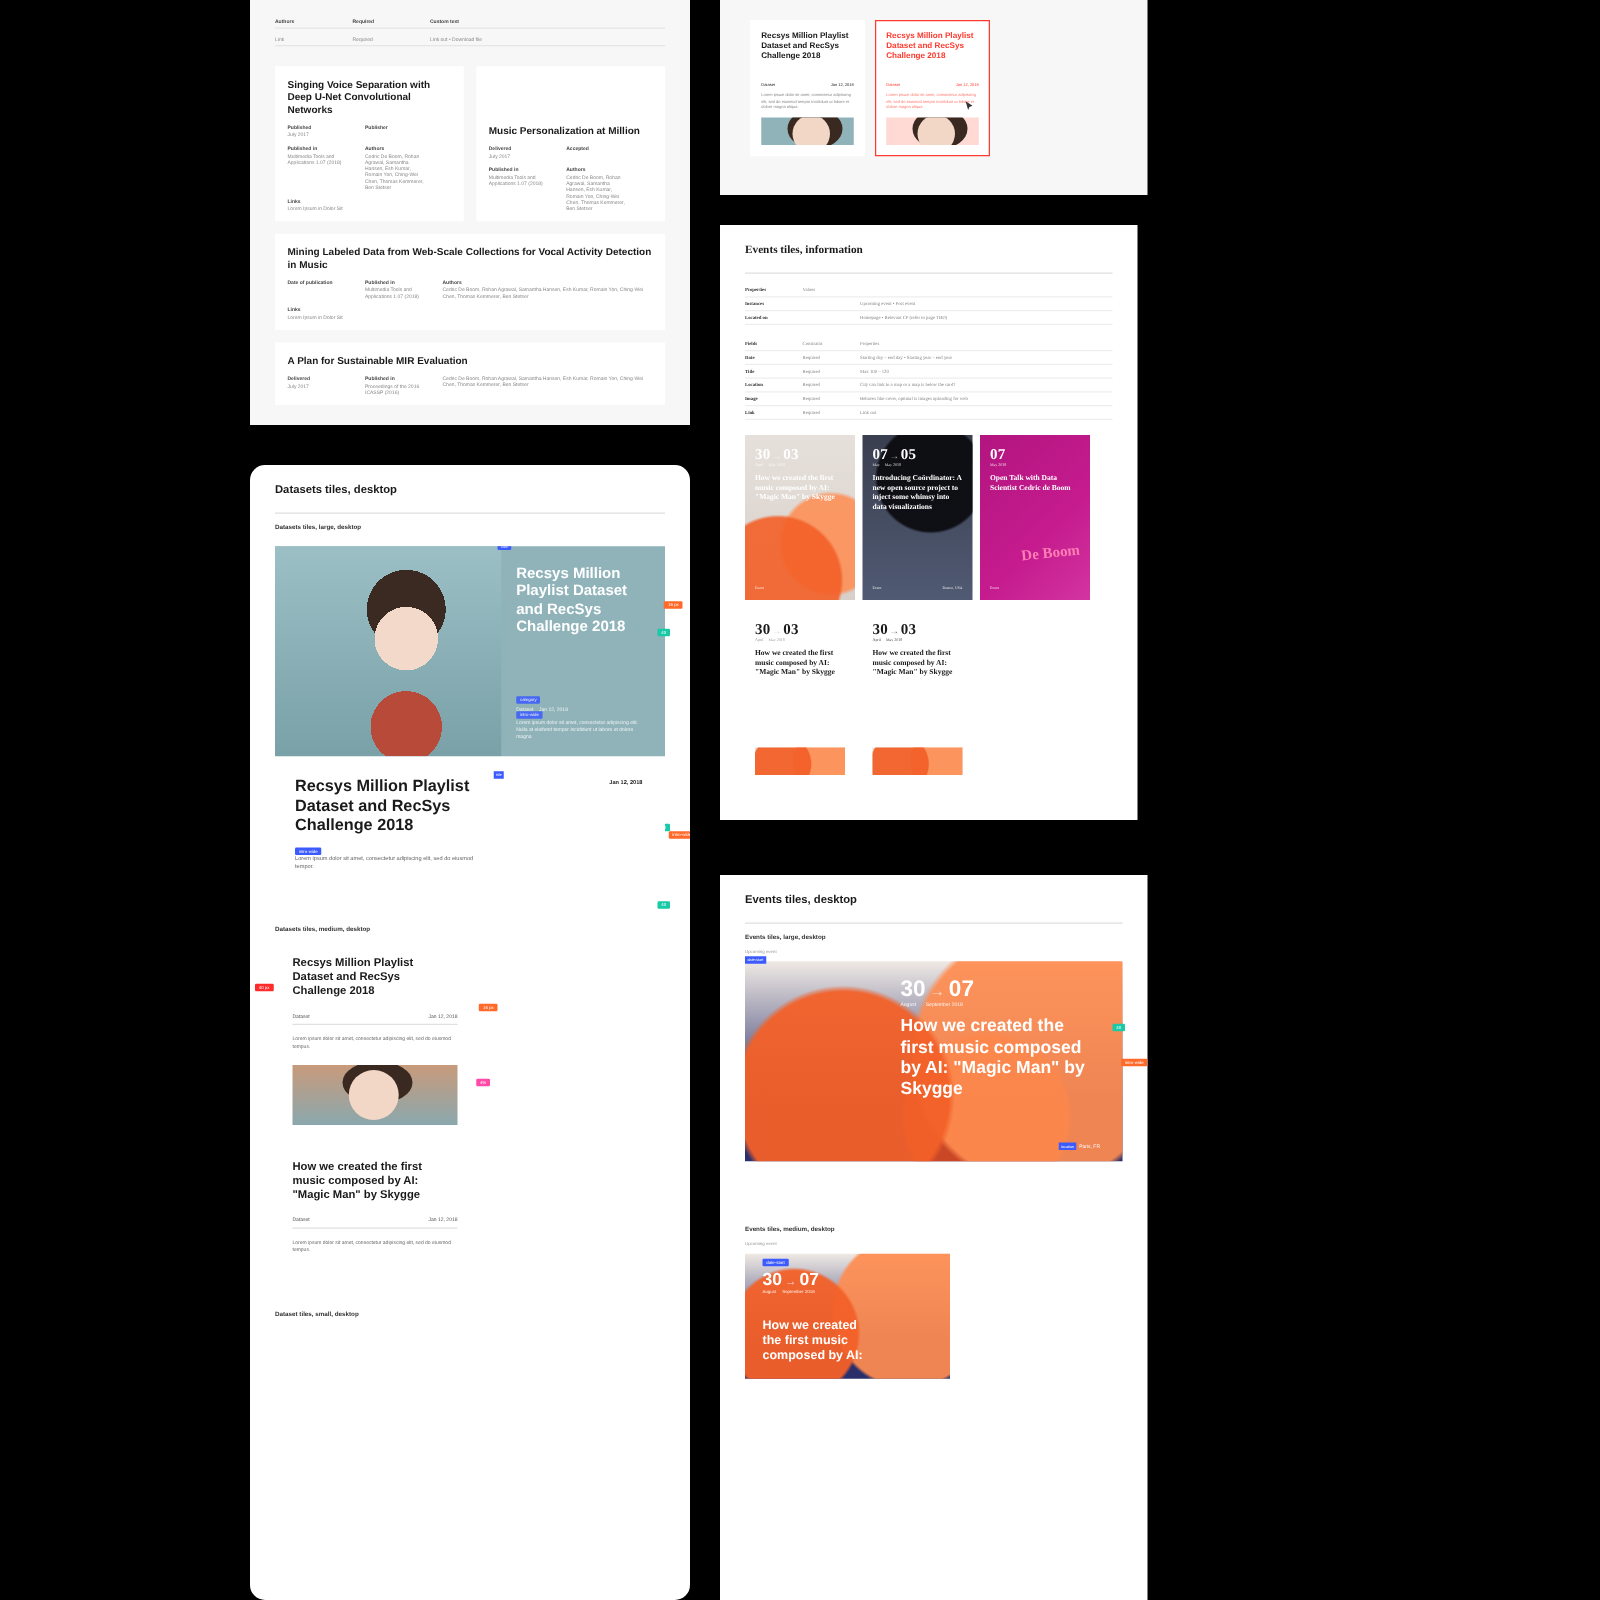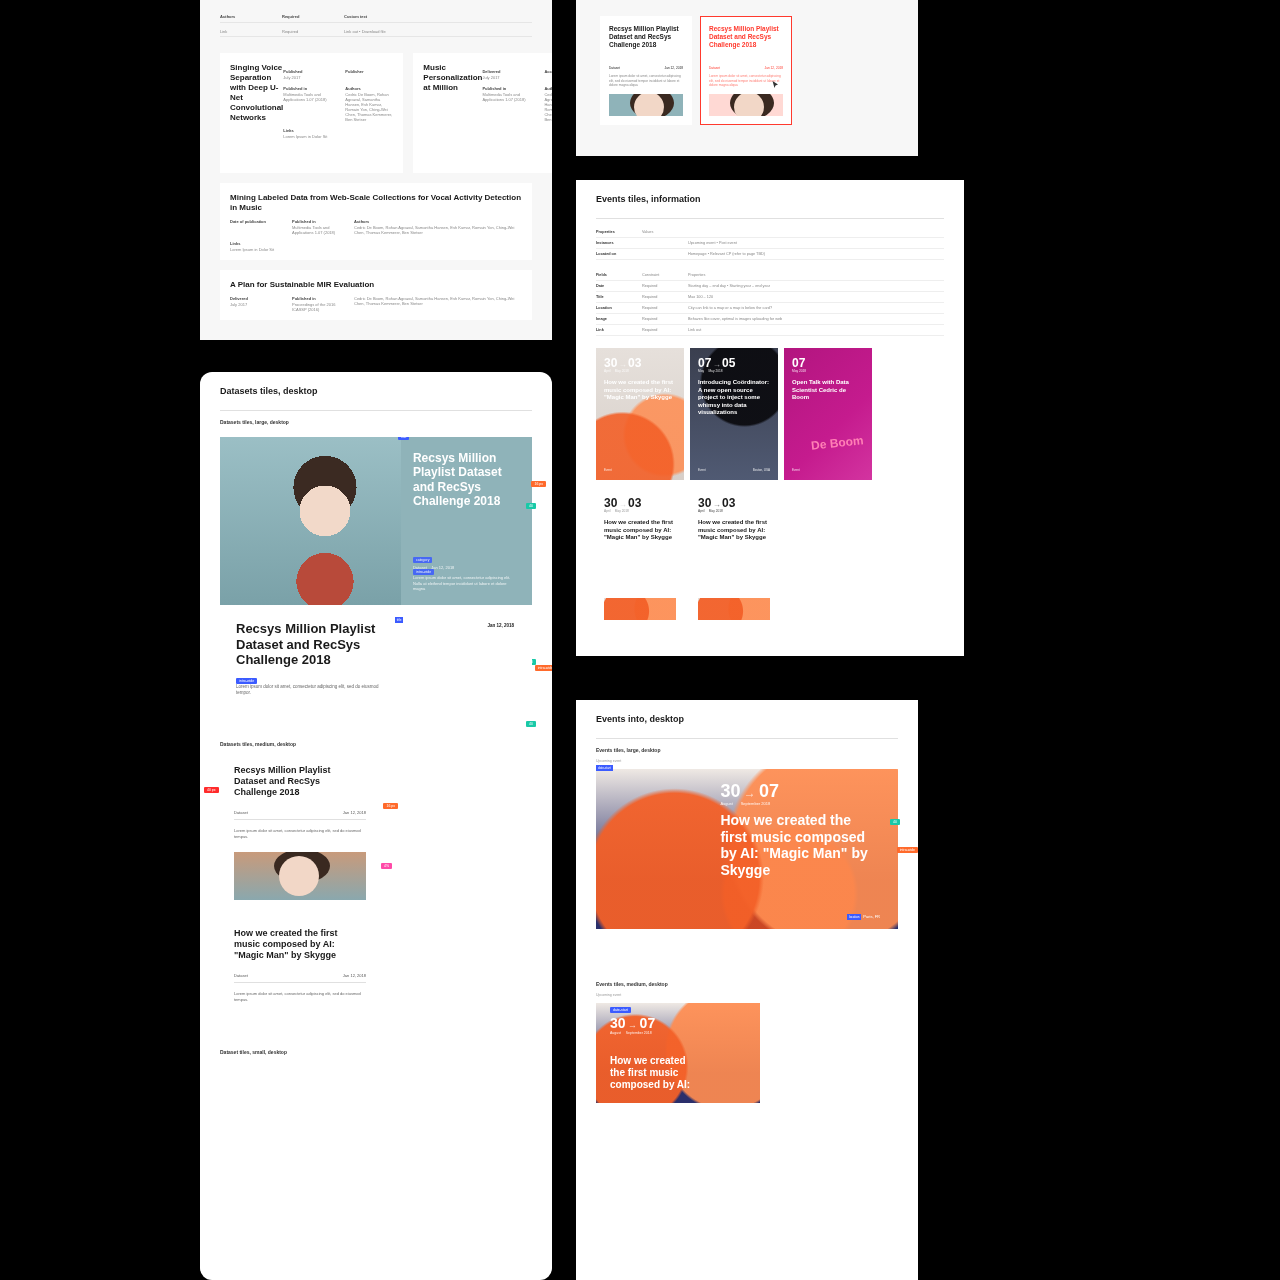--- a/index.html
+++ b/index.html
@@ -20,21 +20,21 @@
   }
   .ab-pad { padding: 14px 20px; }
   .section-title { font-size: 9px; font-weight: 600; margin-bottom: 14px; }
   .sub-title { font-size: 5px; color: #333; font-weight: 600; margin: 8px 0 6px 0; }
   hr.thin { border: none; border-top: 1px solid #e0e0e0; margin: 4px 0 8px 0; }
 
   
   .cards-2 { display: flex; gap: 10px; }
   .card-sm {
     background: #fff; flex: 1; padding: 10px 10px 8px 10px; min-height: 120px;
-    display: flex; justify-content: flex-start;
+    display: flex; flex-direction: column; justify-content: flex-end;
   }
   .card-sm h3 { font-size: 8px; font-weight: 700; line-height: 1.25; }
   .meta-row { display: flex; gap: 14px; font-size: 4px; color: #888; margin-top: 6px; }
   .meta-col { flex: 0 0 48px; }
   .meta-col b { display: block; color: #444; font-size: 4px; font-weight: 600; margin-bottom: 1px; }
   .card-lg { background: #fff; padding: 10px 10px 8px 10px; margin-top: 10px; }
   .card-lg h3 { font-size: 8px; font-weight: 700; line-height: 1.25; margin-bottom: 6px; }
 
   
   .tile-hero {
@@ -331,21 +331,21 @@
             <svg viewBox="0 0 20 20">
                 <path d="M3 2l4 14 2-5 5-2z"></path>
               </svg>
           </span>
           <div class="ph"></div>
         </div>
       </div>
     </div>
   </div>
 
-  <div class="artboard" style="left:576px;top:180px;width:388px;height:476px;background:#fff;">
+  <div class="artboard" style="left:576px;top:180px;width:334px;height:476px;background:#fff;font-family:Liberation Serif, serif;">
     <div class="ab-pad">
       <div class="section-title">Events tiles, information</div>
       <hr class="thin">
       <div class="spec">
         <div class="spec-row">
             <div class="c1">Properties</div>
             <div class="c2">Values</div>
             <div class="c3"></div>
           </div>
         <div class="spec-row">
@@ -435,21 +435,21 @@
           <div class="months"><span>April</span>&nbsp;&nbsp;&nbsp;&nbsp;&nbsp;<span>May 2018</span></div>
           <h5>How we created the first music composed by AI: "Magic Man" by Skygge</h5>
           <div class="photo-strip"></div>
         </div>
       </div>
     </div>
   </div>
 
   <div class="artboard" style="left:576px;top:700px;width:342px;height:580px;background:#fff;">
     <div class="ab-pad">
-      <div class="section-title">Events into, desktop</div>
+      <div class="section-title">Events tiles, desktop</div>
       <hr class="thin">
       <div class="sub-title">Events tiles, large, desktop</div>
       <div style="font-size:3.5px;color:#999;margin-bottom:6px;">Upcoming event</div>
 
       <div style="position:relative;">
         <div class="ev-hero">
           <div class="left-spacer"></div>
           <div class="txt">
             <span class="badge mk-blue" style="top:-4px;left:0;background:#3b5bff;color:#fff;">date-start</span>
             <div class="dates"><span>30</span><span class="arrow" style="font-size:12px;opacity:.7;"> → </span><span>07</span></div>

